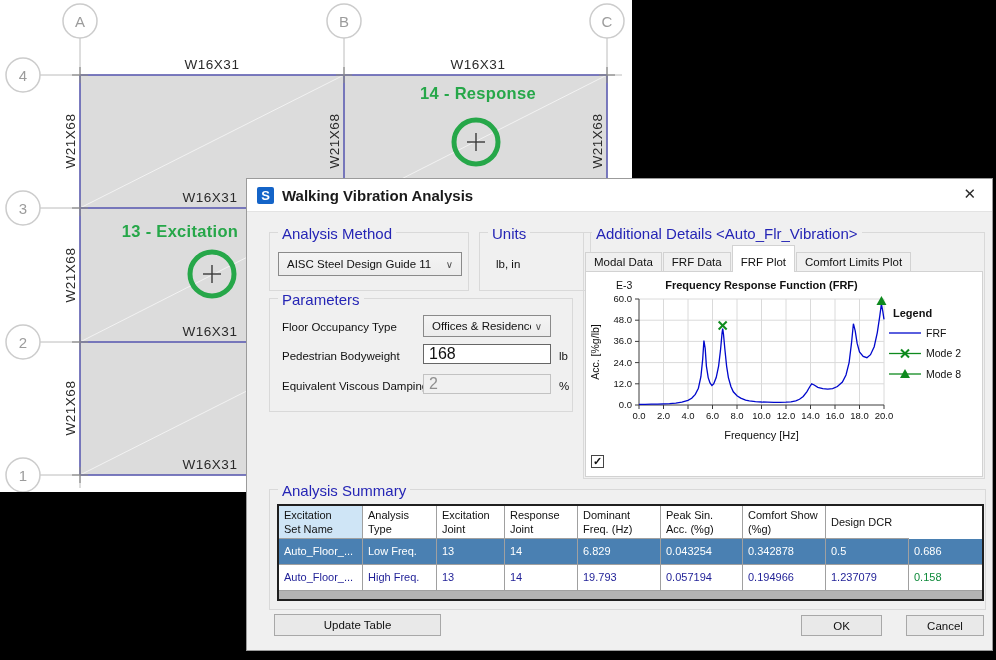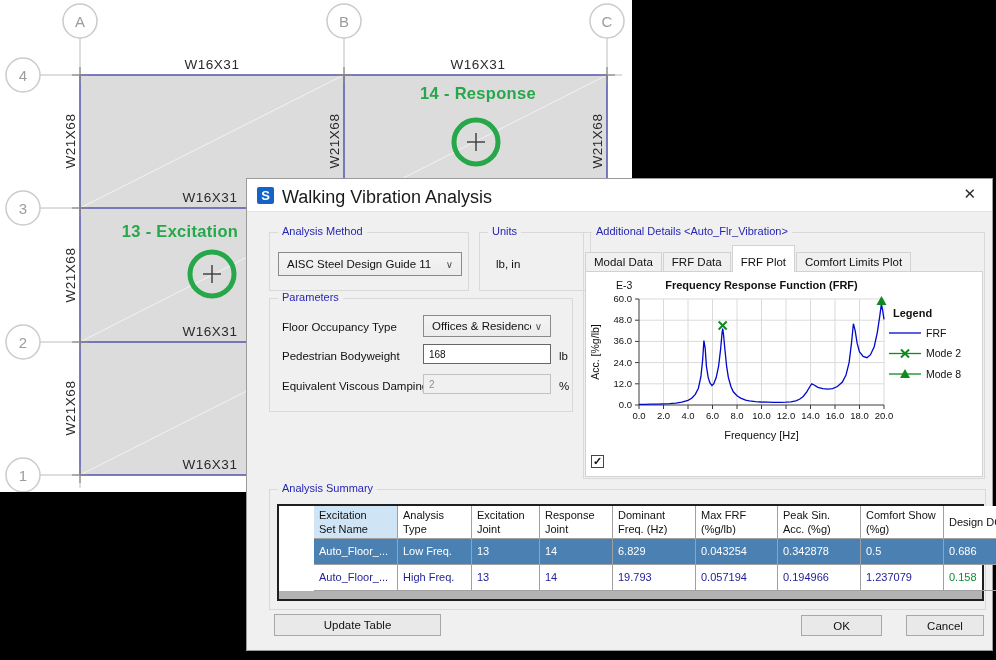--- a/index.html
+++ b/index.html
@@ -7,35 +7,35 @@
   #root{position:relative;width:996px;height:660px;background:#000;overflow:hidden;}
   #model-view{position:absolute;left:0;top:0;}
 
   
   #dialog{position:absolute;left:246px;top:178px;width:747px;height:473px;
     background:#f0f0f0;border:1px solid #9b9b9b;box-sizing:border-box;}
   .titlebar{position:absolute;left:0;top:0;width:100%;height:32px;background:#ffffff;
     border-bottom:1px solid #e3e3e3;}
   .appicon{position:absolute;left:10px;top:8px;width:17px;height:17px;background:#1464c8;
     color:#fff;font-weight:bold;font-size:13px;text-align:center;line-height:17px;border-radius:2px;}
-  .title{position:absolute;left:35px;top:8px;font-size:18px;color:#1a1a1a;}
+  .title{position:absolute;left:35px;top:8px;font-size:15px;color:#1a1a1a;font-weight:bold;}
   .close{position:absolute;right:16px;top:6px;font-size:15px;color:#2b2b2b;cursor:pointer;line-height:18px;}
 
   .groupbox{position:absolute;border:1px solid #d9d9d9;box-sizing:border-box;}
   .gb-label{position:absolute;top:-8px;left:8px;background:#f0f0f0;color:#2525b5;
-    font-size:11px;padding:0 4px;white-space:nowrap;}
+    font-size:15px;padding:0 4px;white-space:nowrap;}
 
   .combo{position:absolute;background:linear-gradient(#f4f4f4,#ececec);border:1px solid #8a8a8a;
     box-sizing:border-box;font-size:11.5px;color:#111;display:flex;align-items:center;
     padding:0 8px;cursor:default;}
   .combo .combo-text{flex:1;white-space:nowrap;overflow:hidden;}
   .combo .arrow{color:#505050;font-size:10px;margin-left:4px;}
 
   .textbox{position:absolute;background:#fff;border:1px solid #666;box-sizing:border-box;
-    font-size:10px;color:#111;padding:8px 5px;display:flex;align-items:center;}
+    font-size:16px;color:#111;padding:8px 5px;display:flex;align-items:center;}
   .textbox.disabled{background:#f0f0f0;border-color:#c2c2c2;color:#8f8f8f;}
 
   .fieldlabel{position:absolute;font-size:11.5px;color:#111;white-space:nowrap;}
   .unitlabel{position:absolute;font-size:11.5px;color:#111;}
 
   
   #tabs{position:absolute;left:338px;top:69px;height:24px;display:flex;align-items:flex-end;}
   .tab{font-size:11.5px;color:#111;background:#f0f0f0;border:1px solid #d2d2d2;border-bottom:none;
     padding:3px 8px 4px 8px;margin-right:1px;cursor:pointer;white-space:nowrap;}
   .tab.active{background:#fff;padding-top:10px;position:relative;z-index:2;}
@@ -44,21 +44,21 @@
 
   
   .checkrow{position:absolute;left:5px;top:183px;display:flex;align-items:center;}
   .checkbox{width:13px;height:13px;background:#fff;border:1px solid #454545;box-sizing:border-box;
     font-size:11px;line-height:11px;text-align:center;color:#111;font-weight:bold;}
   .checklabel{font-size:11.5px;color:#111;margin-left:7px;white-space:nowrap;}
 
   
   #summary-table{position:absolute;left:30px;top:325px;width:707px;border:2px solid #1f1f1f;
     background:#fff;box-sizing:border-box;}
-  .trow{display:grid;padding-left:35px;}
+  .trow{display:grid;}
   .tcell{border-right:1px solid #a0a0a0;border-bottom:1px solid #a0a0a0;box-sizing:border-box;
     font-size:11px;padding:2px 5px;display:flex;align-items:center;white-space:pre-line;
     line-height:1.3;overflow:hidden;}
   .tcell:last-child{border-right:none;}
   .hrow .tcell{background:#fff;color:#111;height:33px;}
   .hrow .tcell.first{background:#cfe5f6;}
   .drow .tcell{height:26px;color:#1e1e96;white-space:nowrap;}
   .drow.selected .tcell{background:#4a80b2;color:#fff;}
   .filler{height:8px;background:#b3b3b3;}
 
@@ -284,22 +284,20 @@
           <div class="tcell first">Excitation
 Set Name</div>
           <div class="tcell">Analysis
 Type</div>
           <div class="tcell">Excitation
 Joint</div>
           <div class="tcell">Response
 Joint</div>
           <div class="tcell">Dominant
 Freq. (Hz)</div>
-          <div class="tcell">Max FRF
-(%g/lb)</div>
           <div class="tcell">Peak Sin.
 Acc. (%g)</div>
           <div class="tcell">Comfort Show
 (%g)</div>
           <div class="tcell">Design DCR</div>
         </div>
         <div class="trow drow selected" style="grid-template-columns: 84px 74px 68px 73px 83px 82px 83px 83px 73px;">
           <div class="tcell">Auto_Floor_...</div>
           <div class="tcell">Low Freq.</div>
           <div class="tcell">13</div>

